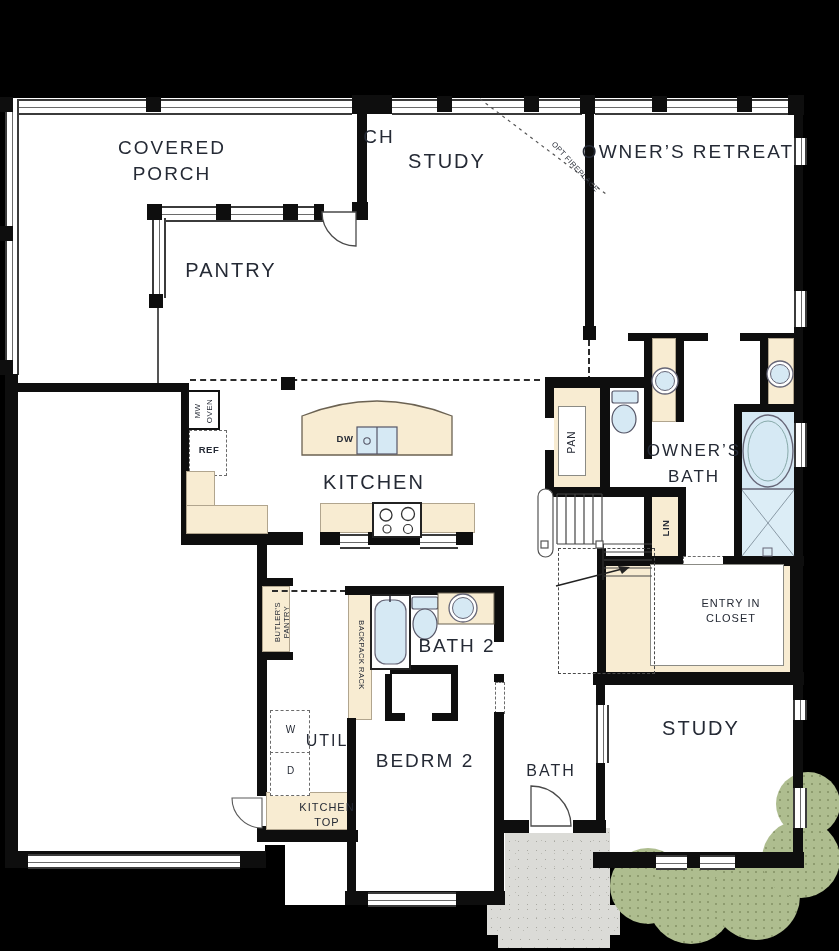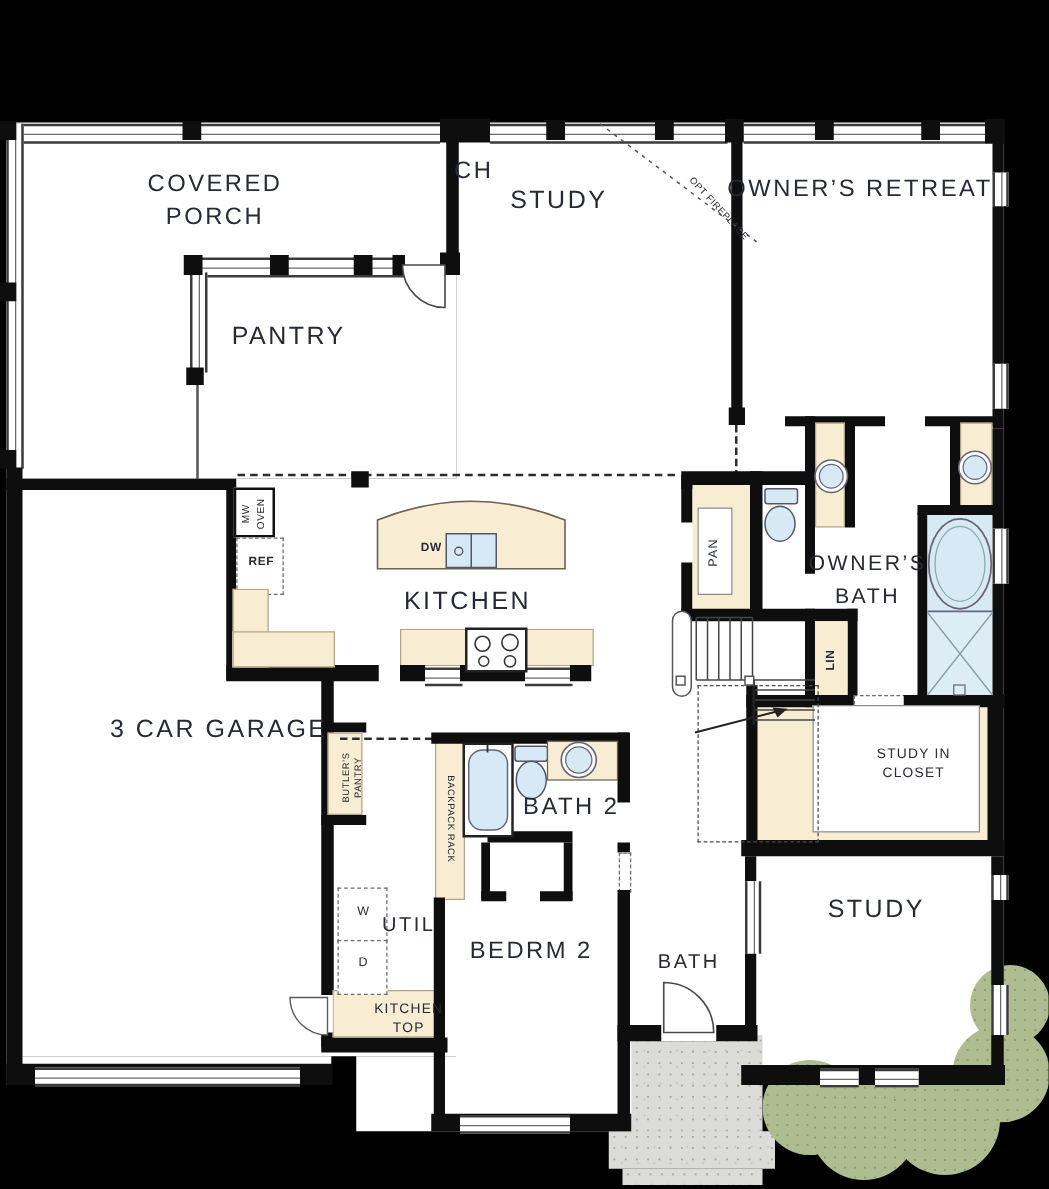--- a/index.html
+++ b/index.html
@@ -304,26 +304,25 @@
   <div class="lbl s20" style="left:231px;top:270px">PANTRY</div>
   <div class="vert flip s8" style="left:197px;top:411px">MW</div>
   <div class="vert flip s8" style="left:209px;top:411px">OVEN</div>
   <div class="lbl s9" style="left:209px;top:450px">REF</div>
   <div class="lbl s9" style="left:345px;top:439px">DW</div>
   <div class="lbl s20" style="left:374px;top:482px">KITCHEN</div>
   <div class="vert flip s10" style="left:571px;top:442px">PAN</div>
   <div class="lbl s17" style="left:694px;top:451px">OWNER’S</div>
   <div class="lbl s17" style="left:694px;top:477px">BATH</div>
   <div class="vert flip s9" style="left:665px;top:528px">LIN</div>
-  <div class="lbl s20" style="left:175px;top:584px">3 CAR GARAGE</div>
   <div class="vert flip s7" style="left:277px;top:622px">BUTLER'S</div>
   <div class="vert flip s7" style="left:286px;top:622px">PANTRY</div>
   <div class="vert s7" style="left:361px;top:655px">BACKPACK RACK</div>
   <div class="lbl s19" style="left:457px;top:646px">BATH 2</div>
-  <div class="lbl s11" style="left:731px;top:604px">STUDY IN</div>
+  <div class="lbl s11" style="left:731px;top:604px">ENTRY IN</div>
   <div class="lbl s11" style="left:731px;top:619px">CLOSET</div>
   <div class="lbl s10" style="left:291px;top:730px">W</div>
   <div class="lbl s10" style="left:291px;top:771px">D</div>
   <div class="lbl s16" style="left:327px;top:741px">UTIL</div>
   <div class="lbl s19" style="left:425px;top:761px">BEDRM 2</div>
   <div class="lbl s20" style="left:701px;top:728px">STUDY</div>
   <div class="lbl s16" style="left:551px;top:771px">BATH</div>
   <div class="lbl s11" style="left:327px;top:808px">KITCHEN</div>
   <div class="lbl s11" style="left:327px;top:823px">TOP</div>
 

